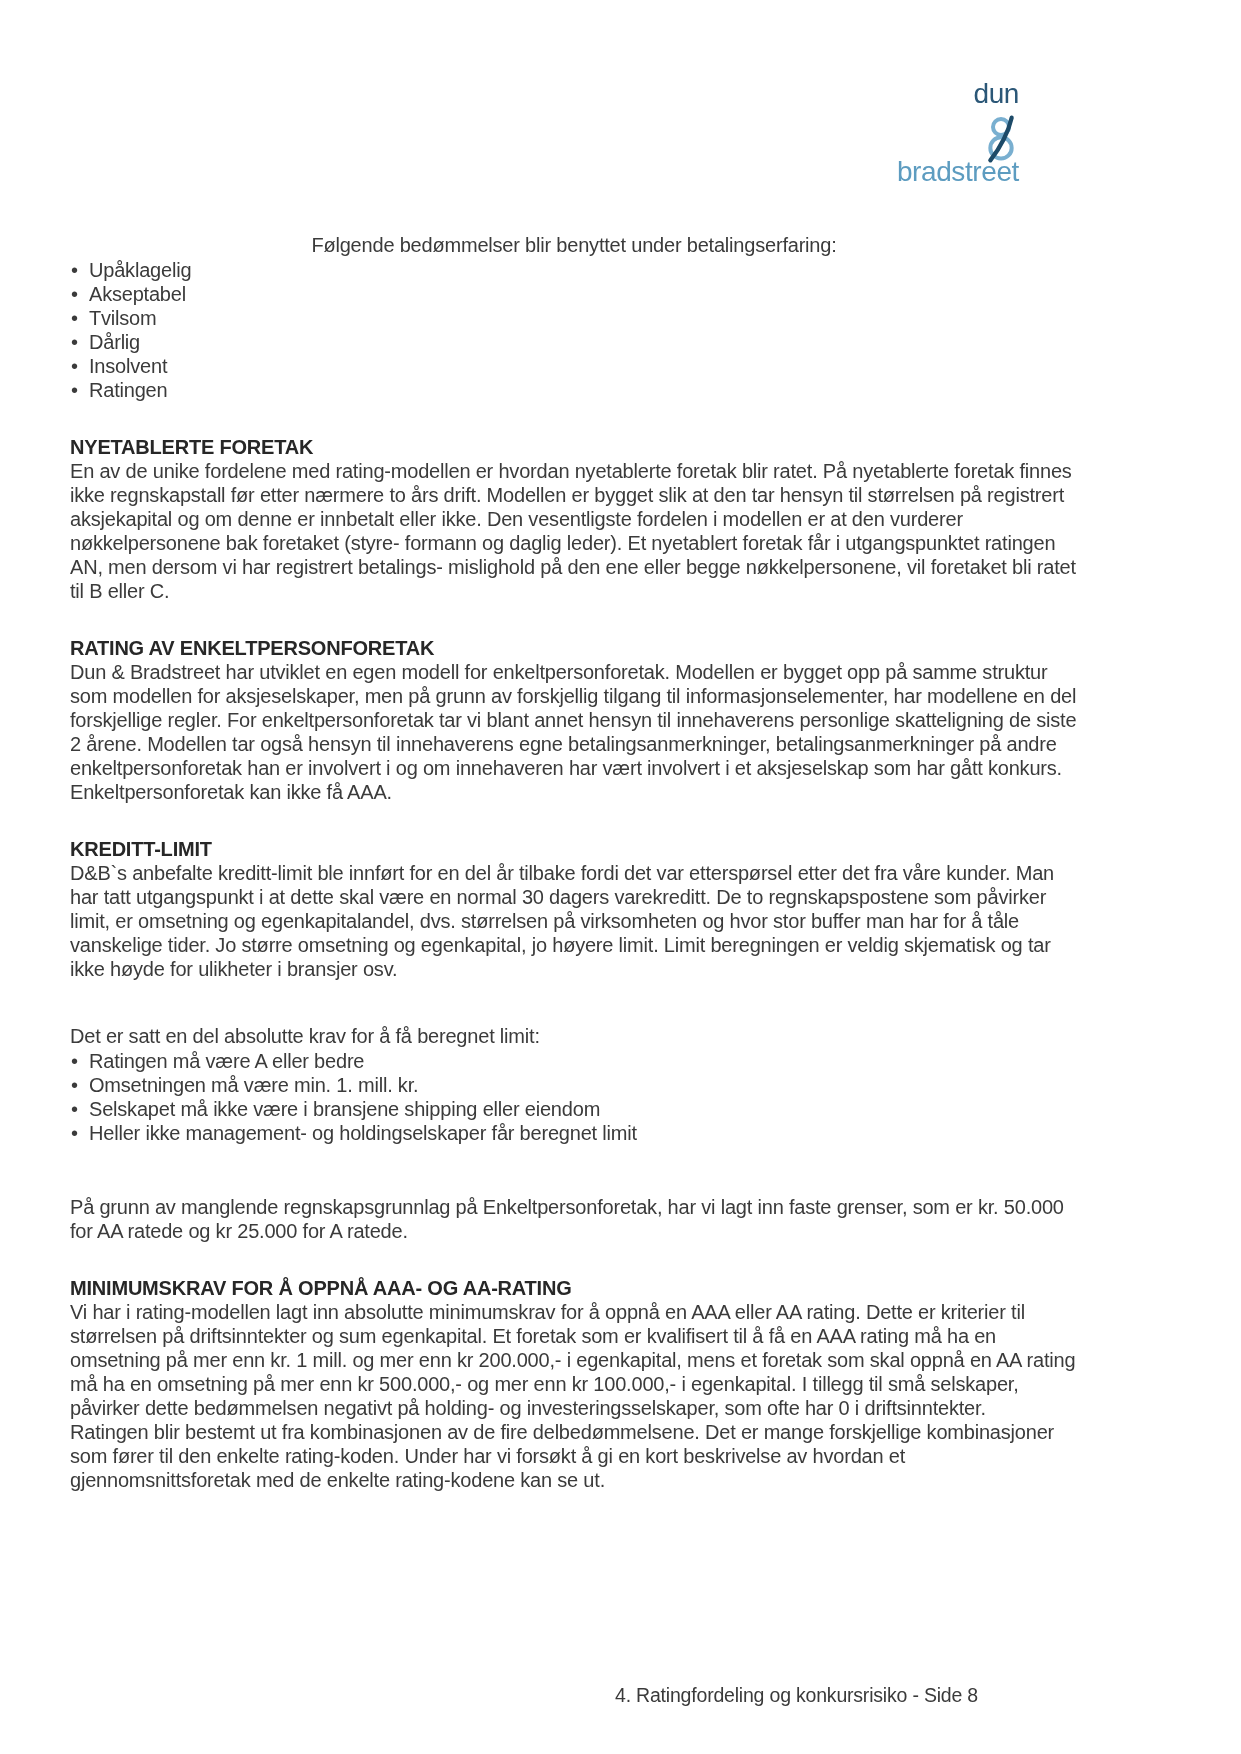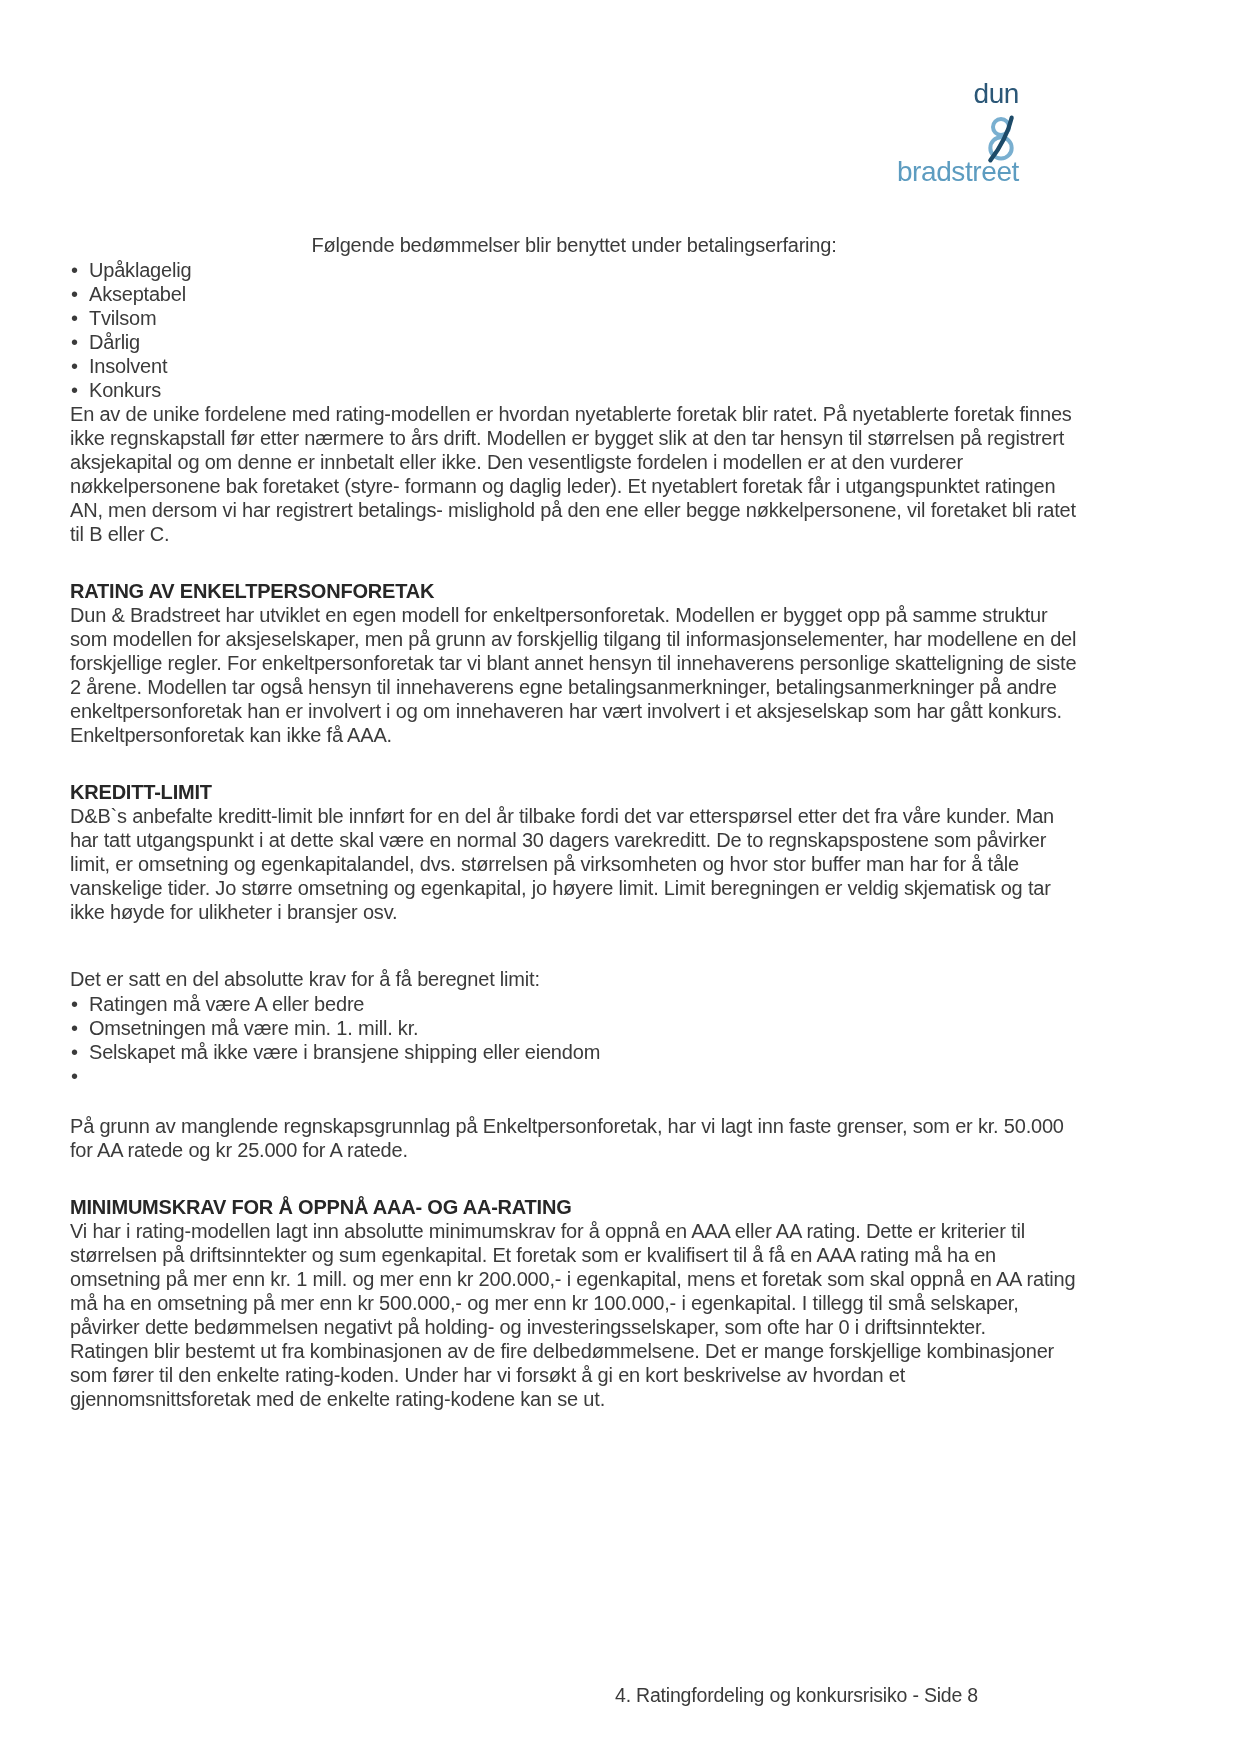--- a/index.html
+++ b/index.html
@@ -100,38 +100,39 @@
 <div class="content">
 
   <p class="lead-first">Følgende bedømmelser blir benyttet under betalingserfaring:</p>
 
   <ul>
     <li><span class="dot">•</span><span>Upåklagelig</span></li>
     <li><span class="dot">•</span><span>Akseptabel</span></li>
     <li><span class="dot">•</span><span>Tvilsom</span></li>
     <li><span class="dot">•</span><span>Dårlig</span></li>
     <li><span class="dot">•</span><span>Insolvent</span></li>
-    <li><span class="dot">•</span><span>Konkurs</span></li>
+    <li><span class="dot">•</span><span>Ratingen</span></li>
   </ul>
 
+  <h2>NYETABLERTE FORETAK</h2>
   <p>En av de unike fordelene med rating-modellen er hvordan nyetablerte foretak blir ratet. På nyetablerte foretak finnes ikke regnskapstall før etter nærmere to års drift. Modellen er bygget slik at den tar hensyn til størrelsen på registrert aksjekapital og om denne er innbetalt eller ikke. Den vesentligste fordelen i modellen er at den vurderer nøkkelpersonene bak foretaket (styre- formann og daglig leder). Et nyetablert foretak får i utgangspunktet ratingen AN, men dersom vi har registrert betalings- mislighold på den ene eller begge nøkkelpersonene, vil foretaket bli ratet til B eller C.</p>
 
   <h2>RATING AV ENKELTPERSONFORETAK</h2>
   <p>Dun &amp; Bradstreet har utviklet en egen modell for enkeltpersonforetak. Modellen er bygget opp på samme struktur som modellen for aksjeselskaper, men på grunn av forskjellig tilgang til informasjonselementer, har modellene en del forskjellige regler. For enkeltpersonforetak tar vi blant annet hensyn til innehaverens personlige skatteligning de siste 2 årene. Modellen tar også hensyn til innehaverens egne betalingsanmerkninger, betalingsanmerkninger på andre enkeltpersonforetak han er involvert i og om innehaveren har vært involvert i et aksjeselskap som har gått konkurs. Enkeltpersonforetak kan ikke få AAA.</p>
 
   <h2>KREDITT-LIMIT</h2>
   <p>D&amp;B`s anbefalte kreditt-limit ble innført for en del år tilbake fordi det var etterspørsel etter det fra våre kunder. Man har tatt utgangspunkt i at dette skal være en normal 30 dagers varekreditt. De to regnskapspostene som påvirker limit, er omsetning og egenkapitalandel, dvs. størrelsen på virksomheten og hvor stor buffer man har for å tåle vanskelige tider. Jo større omsetning og egenkapital, jo høyere limit. Limit beregningen er veldig skjematisk og tar ikke høyde for ulikheter i bransjer osv.</p>
 
   <p class="standalone">Det er satt en del absolutte krav for å få beregnet limit:</p>
 
   <ul>
     <li><span class="dot">•</span><span>Ratingen må være A eller bedre</span></li>
     <li><span class="dot">•</span><span>Omsetningen må være min. 1. mill. kr.</span></li>
     <li><span class="dot">•</span><span>Selskapet må ikke være i bransjene shipping eller eiendom</span></li>
-    <li><span class="dot">•</span></li>
+    <li><span class="dot">•</span><span>Heller ikke management- og holdingselskaper får beregnet limit</span></li>
   </ul>
 
   <p class="note">På grunn av manglende regnskapsgrunnlag på Enkeltpersonforetak, har vi lagt inn faste grenser, som er kr. 50.000 for AA ratede og kr 25.000 for A ratede.</p>
 
   <h2>MINIMUMSKRAV FOR Å OPPNÅ AAA- OG AA-RATING</h2>
   <p>Vi har i rating-modellen lagt inn absolutte minimumskrav for å oppnå en AAA eller AA rating. Dette er kriterier til størrelsen på driftsinntekter og sum egenkapital. Et foretak som er kvalifisert til å få en AAA rating må ha en omsetning på mer enn kr. 1 mill. og mer enn kr 200.000,- i egenkapital, mens et foretak som skal oppnå en AA rating må ha en omsetning på mer enn kr 500.000,- og mer enn kr 100.000,- i egenkapital. I tillegg til små selskaper, påvirker dette bedømmelsen negativt på holding- og investeringsselskaper, som ofte har 0 i driftsinntekter.</p>
 
   <p>Ratingen blir bestemt ut fra kombinasjonen av de fire delbedømmelsene. Det er mange forskjellige kombinasjoner som fører til den enkelte rating-koden. Under har vi forsøkt å gi en kort beskrivelse av hvordan et gjennomsnittsforetak med de enkelte rating-kodene kan se ut.</p>
 
 </div>

